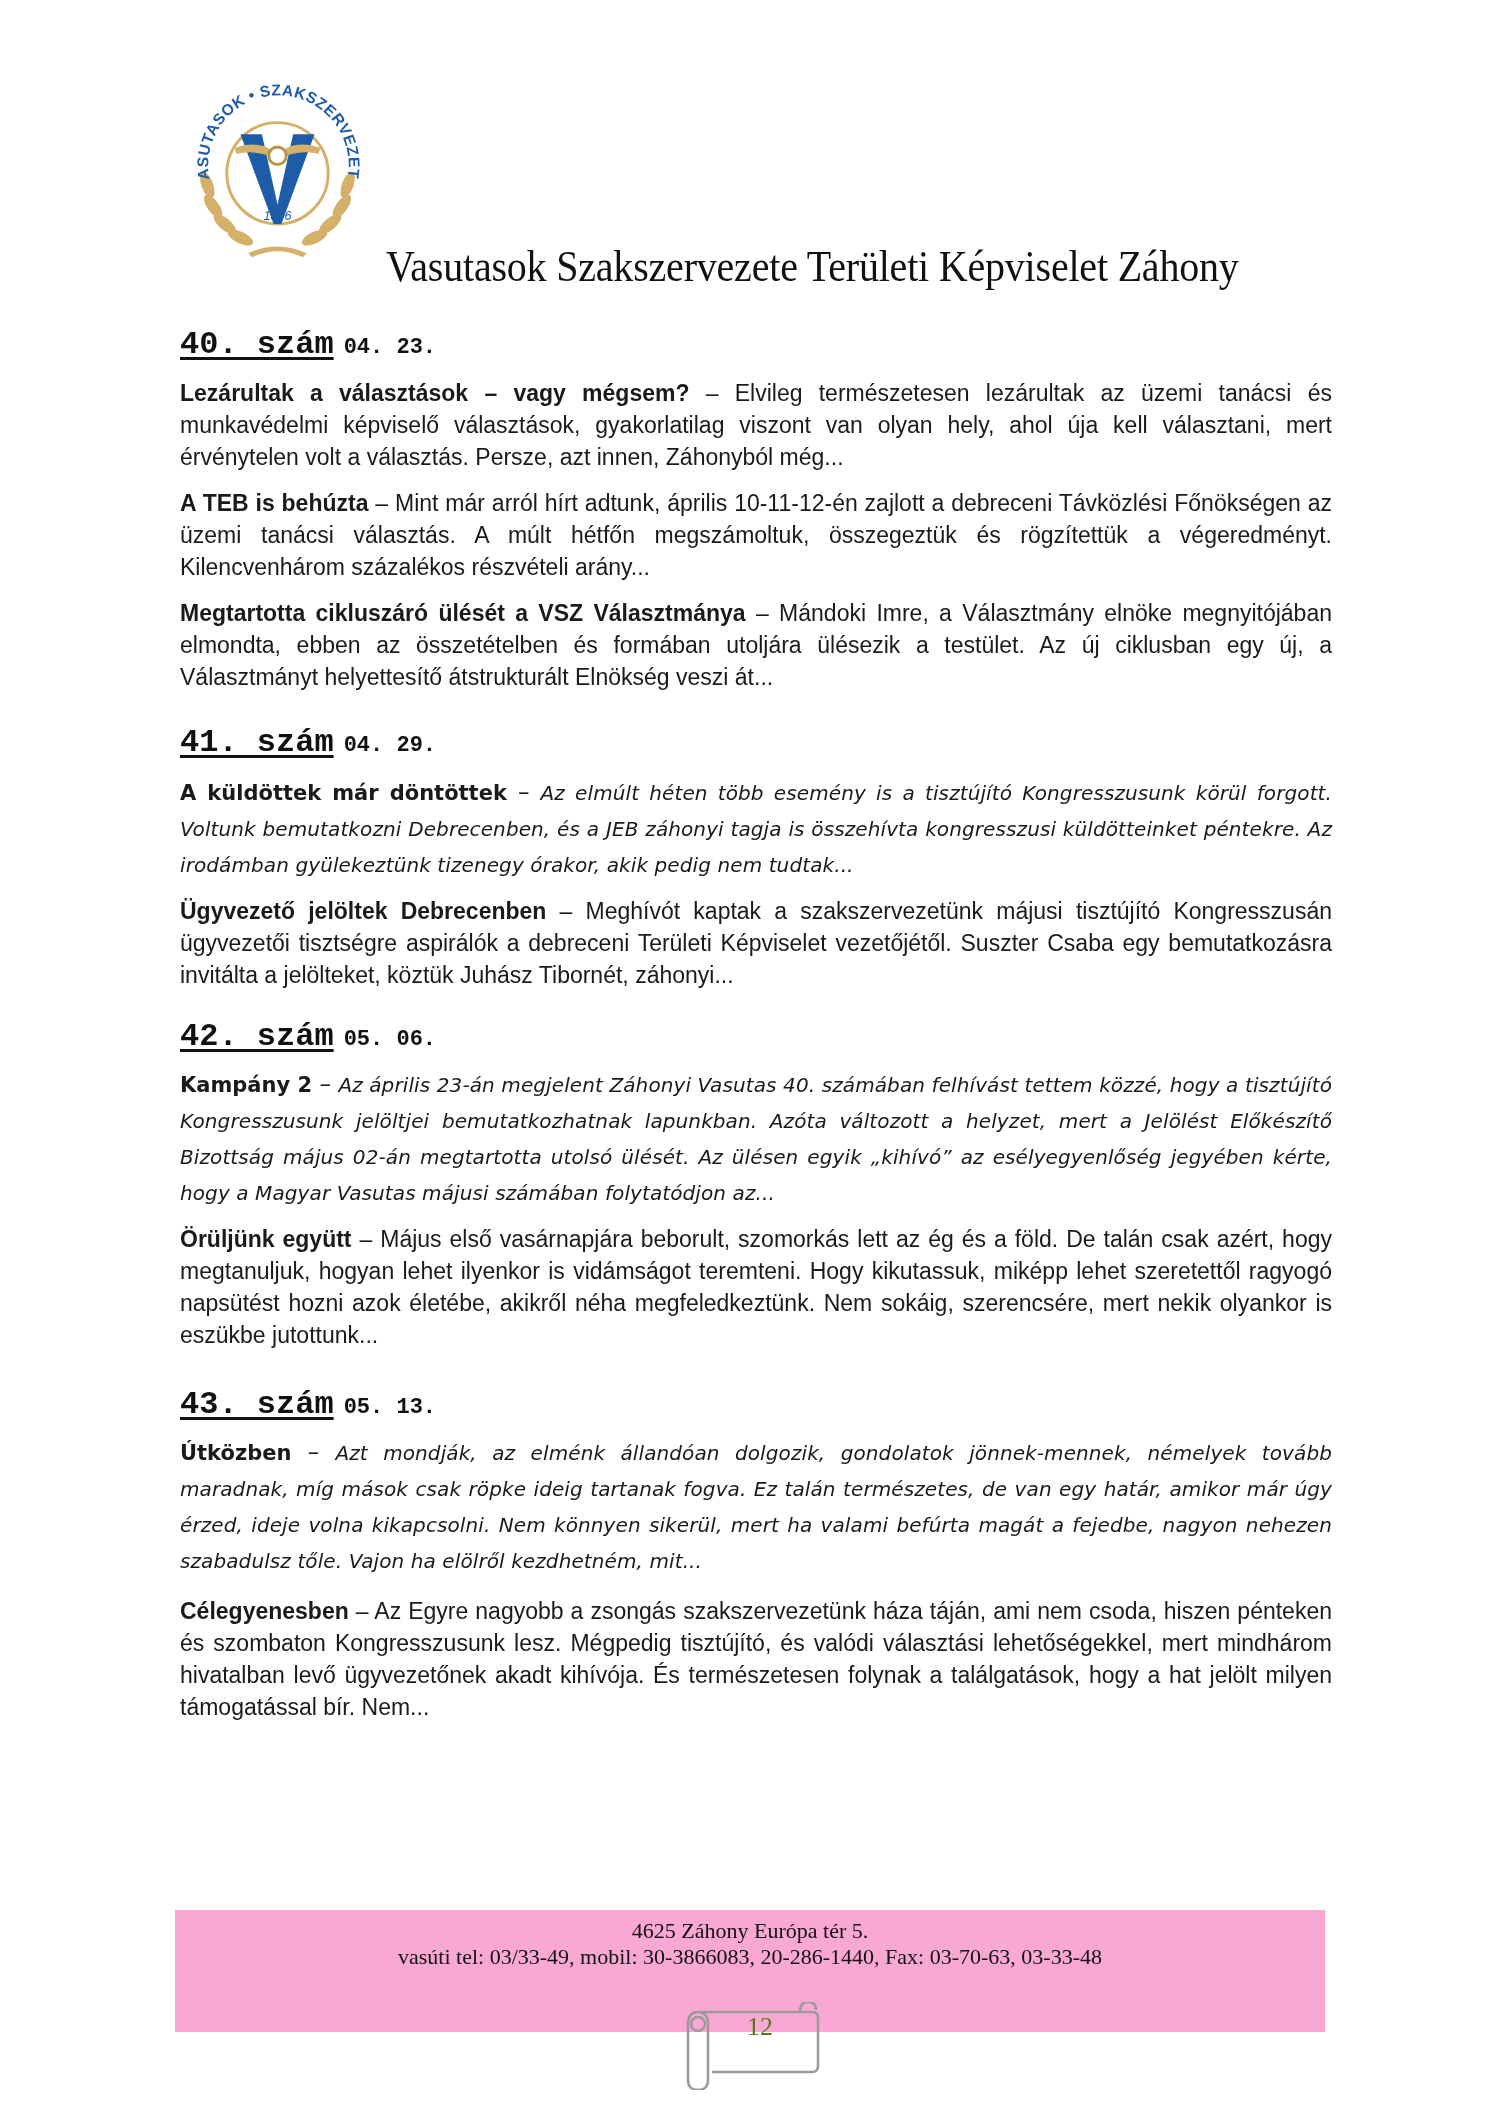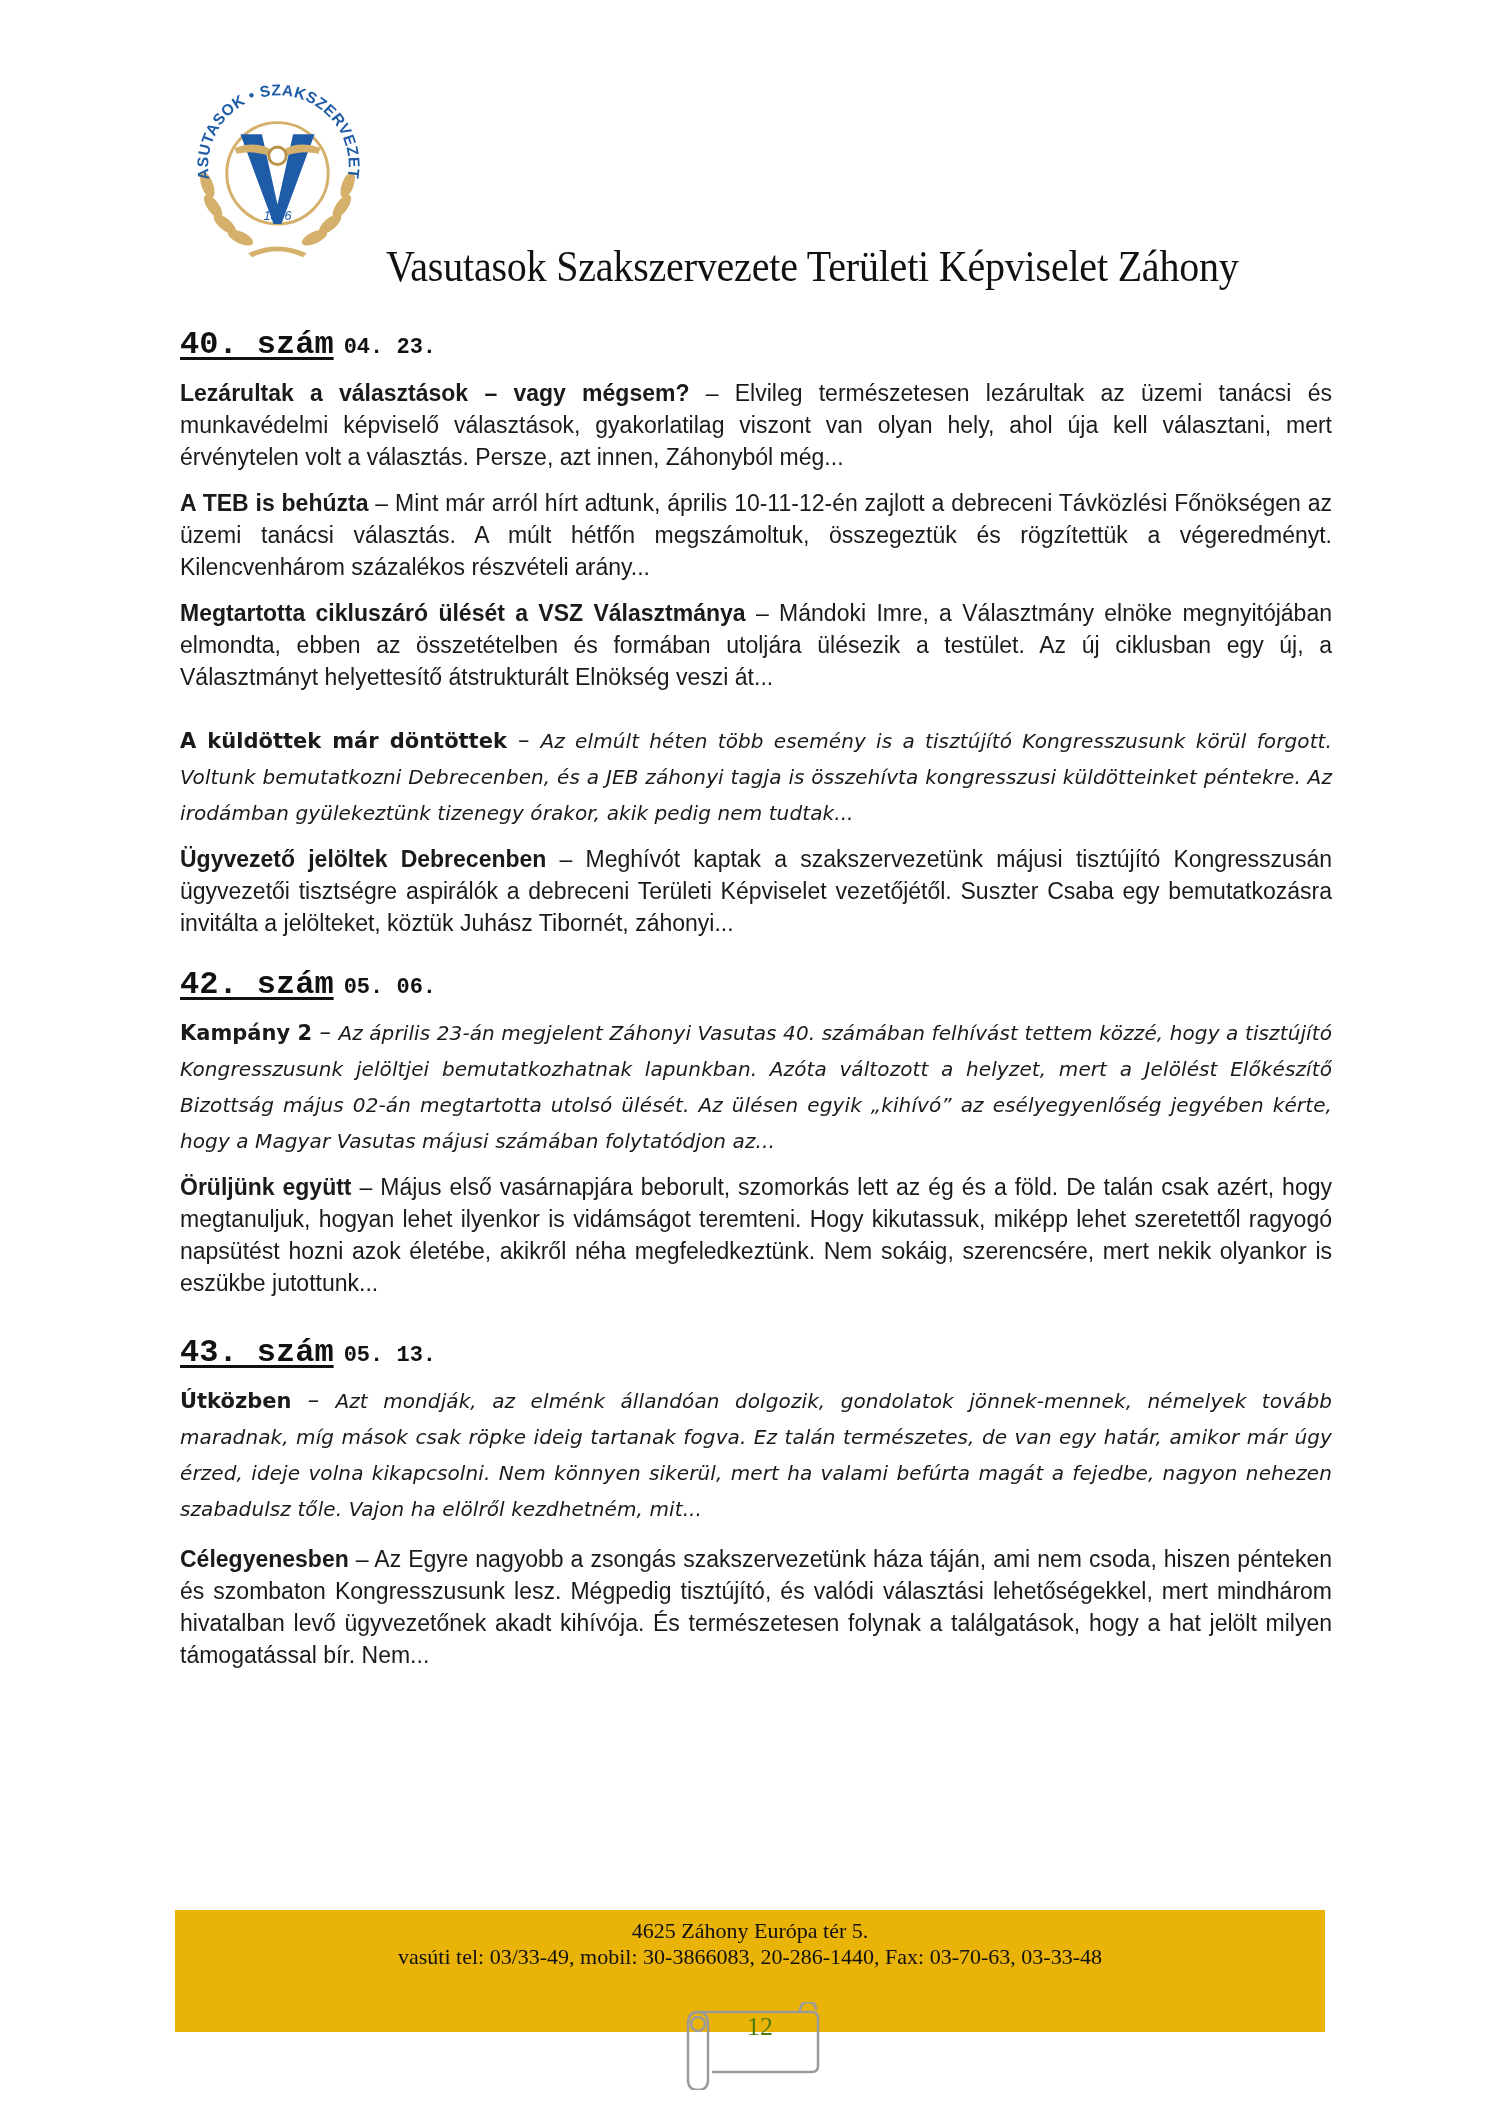--- a/index.html
+++ b/index.html
@@ -8,21 +8,21 @@
   .org-title { position:absolute; left:386px; top:240px; font-family:"Liberation Serif", serif; font-size:40px; color:#111; white-space:nowrap; letter-spacing:-0.2px; transform:scaleY(1.12); transform-origin:left top; }
   .content { position:absolute; left:180px; width:1152px; top:325px; }
   .issue-head { font-family:Liberation Mono, monospace; font-weight:bold; margin:0; line-height:40px; height:40px; color:#111; }
   .issue-num { font-size:32px; text-decoration:underline; text-decoration-thickness:3px; text-underline-offset:4px; }
   .issue-date { font-size:22px; margin-left:10px; }
   .para { font-family:"Liberation Sans", sans-serif; font-size:23px; line-height:32px; text-align:justify; margin:0; color:#1a1a1a; }
   .para .lead { font-weight:bold; }
   .para.it { font-family:"DejaVu Sans", sans-serif; line-height:35px; }
   .para.it .body { font-style:italic; font-size:20px; letter-spacing:0.1px; }
   .para.it .lead { font-size:21px; }
-  .footer-band { position:absolute; left:175px; top:1910px; width:1150px; height:122px; background:#eab308; text-align:center; font-family:"Liberation Serif", serif; font-size:22px; line-height:26px; color:#111; padding-top:8px; box-sizing:border-box; }
+  .footer-band { position:absolute; left:175px; top:1910px; width:1150px; height:122px; background:#f9a8d4; text-align:center; font-family:"Liberation Serif", serif; font-size:22px; line-height:26px; color:#111; padding-top:8px; box-sizing:border-box; }
   .footer-band a { color:#1a1aa8; text-decoration:underline; }
   .page-scroll { position:absolute; left:684px; top:2002px; width:140px; height:88px; }
   .page-num { position:absolute; left:730px; top:2012px; width:60px; text-align:center; font-family:"Liberation Serif", serif; font-size:26px; color:#4d7c0f; }
 </style>
 </head>
 <body>
 
 <svg class="logo" viewBox="0 0 200 200">
   <defs>
     <path id="ringPath" d="M 30 112 A 72 72 0 1 1 172 112"></path>
@@ -65,20 +65,23 @@
     </p>
     <p class="para" style="margin-top:14px">
       <span class="lead">A TEB is behúzta</span><span> – </span><span class="body">Mint már arról hírt adtunk, április 10-11-12-én zajlott a debreceni Távközlési Főnökségen az üzemi tanácsi választás. A múlt hétfőn megszámoltuk, összegeztük és rögzítettük a végeredményt. Kilencvenhárom százalékos részvételi arány...</span>
     </p>
     <p class="para" style="margin-top:14px">
       <span class="lead">Megtartotta cikluszáró ülését a VSZ Választmánya</span><span> – </span><span class="body">Mándoki Imre, a Választmány elnöke megnyitójában elmondta, ebben az összetételben és formában utoljára ülésezik a testület. Az új ciklusban egy új, a Választmányt helyettesítő átstrukturált Elnökség veszi át...</span>
     </p>
   </section>
 
   <section style="margin-top:30px">
+    <h2 class="issue-head">
+      <span class="issue-num">41. szám</span><span class="issue-date">04. 29.</span>
+    </h2>
     <p class="para it" style="margin-top:12px">
       <span class="lead">A küldöttek már döntöttek</span><span> – </span><span class="body">Az elmúlt héten több esemény is a tisztújító Kongresszusunk körül forgott. Voltunk bemutatkozni Debrecenben, és a JEB záhonyi tagja is összehívta kongresszusi küldötteinket péntekre. Az irodámban gyülekeztünk tizenegy órakor, akik pedig nem tudtak...</span>
     </p>
     <p class="para" style="margin-top:12px">
       <span class="lead">Ügyvezető jelöltek Debrecenben</span><span> – </span><span class="body">Meghívót kaptak a szakszervezetünk májusi tisztújító Kongresszusán ügyvezetői tisztségre aspirálók a debreceni Területi Képviselet vezetőjétől. Suszter Csaba egy bemutatkozásra invitálta a jelölteket, köztük Juhász Tibornét, záhonyi...</span>
     </p>
   </section>
 
   <section style="margin-top:26px">
     <h2 class="issue-head">

